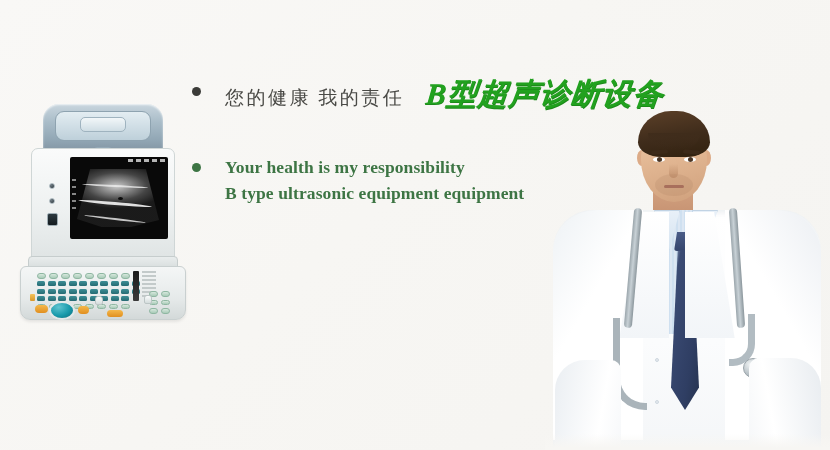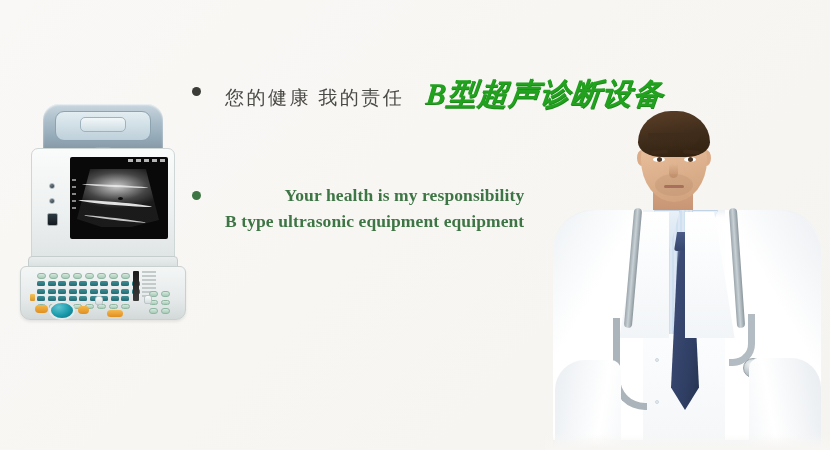--- a/index.html
+++ b/index.html
@@ -8,21 +8,20 @@
   body {
     font-family:"Liberation Sans", sans-serif;
     background:#f7f6f3;
     position:relative;
   }
   .banner {
     position:absolute; inset:0;
     width:830px; height:450px;
     background:linear-gradient(135deg,#f9f8f6 0%,#f7f6f3 45%,#f5f4f1 100%);
     overflow:hidden;
-    text-align:right;
   }
 
   
   .copy { position:absolute; left:192px; top:78px; width:500px; }
 
   .line-row { display:flex; align-items:flex-start; }
 
   .bullet {
     width:9px; height:9px; border-radius:50%;
     flex:0 0 auto; margin-top:9px;
@@ -43,21 +42,21 @@
     font-family:"Liberation Serif", serif;
     font-size:30px; font-weight:bold; font-style:italic;
     color:#22a11f;
     letter-spacing:1px; white-space:nowrap;
     margin-left:22px;
     transform:skewX(-6deg);
     text-shadow:0.5px 0.5px 0 #1d8a1a;
     line-height:1.05;
   }
 
-  .row-2 { margin-top:72px; }
+  .row-2 { margin-top:44px; }
   .row-2 .texts { margin-left:24px; }
   .en-line {
     font-family:"Liberation Serif", serif;
     font-weight:bold;
     font-size:17.5px; color:#3d7544;
     line-height:1.5; white-space:nowrap;
     letter-spacing:0.1px;
   }
 
   

